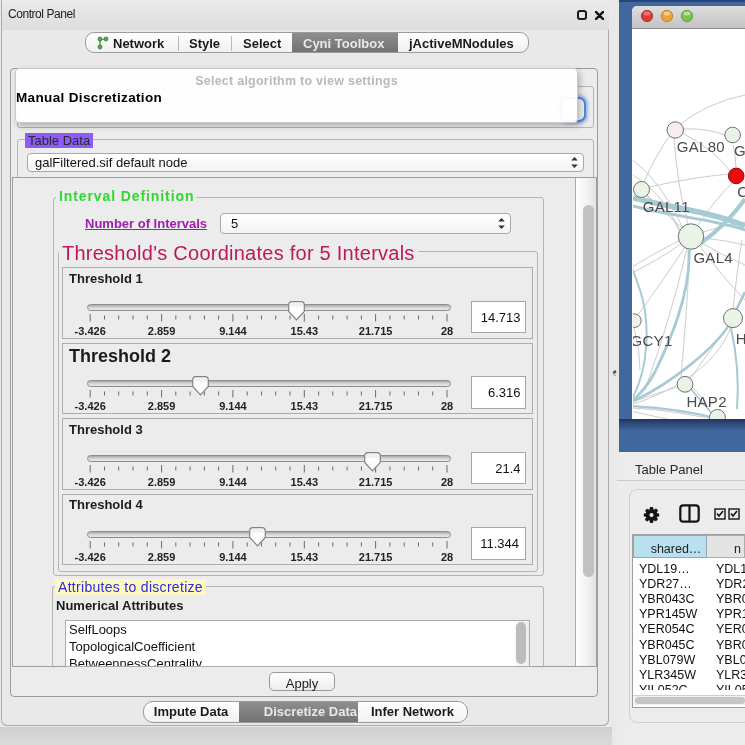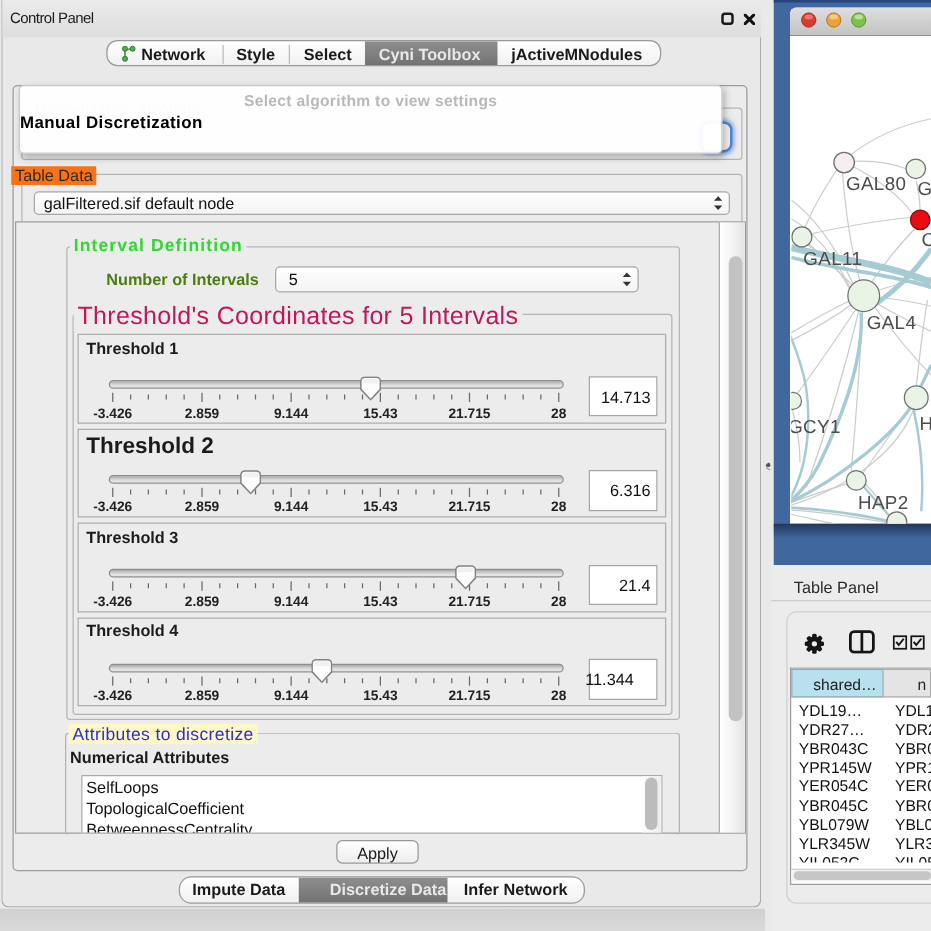--- a/index.html
+++ b/index.html
@@ -40,37 +40,37 @@
 <div class="abs" style="left:409px;top:36px;font-size:13px;font-weight:600;color:#1a1a1a;">jActiveMNodules</div>
 
 <div class="abs" style="left:10px;top:68px;width:588px;height:629px;border:1px solid #9c9c9c;border-radius:4px;background:#ececec;box-sizing:border-box;"></div>
 
 <div class="abs" style="left:17px;top:86px;width:575px;height:40px;border:1px solid #b5b5b5;border-radius:3px;"></div>
 <div class="abs" style="left:25px;top:80px;background:#ececec;padding:0 3px;font-size:13px;color:#ababab;">Discretization Algorithm</div>
 
 <div class="abs" style="left:560px;top:97px;width:26px;height:25px;border-radius:7px;background:#f0f0f0;border:2.5px solid #4e86d8;box-sizing:border-box;box-shadow:0 0 3px 1.5px rgba(80,130,220,0.5);"></div>
 
 <div class="abs" style="left:17px;top:139px;width:575px;height:42px;border:1px solid #b5b5b5;border-radius:3px;"></div>
-<div class="abs" style="left:9px;top:133px;background:#f97316;padding:0 3px;font-size:13px;color:#2a2a2a;">Table Data</div>
+<div class="abs" style="left:25px;top:133px;background:#8b5cf6;padding:0 3px;font-size:13px;color:#2a2a2a;">Table Data</div>
 <div class="abs" style="left:27px;top:153px;width:557px;height:19px;background:linear-gradient(#ffffff,#f4f4f4);border:1px solid #a9a9a9;border-radius:4px;box-sizing:border-box;"></div>
 <div class="abs" style="left:35px;top:155px;font-size:13px;color:#111;">galFiltered.sif default node</div>
 <svg class="abs" style="left:570px;top:156px;" width="9" height="13" viewBox="0 0 9 13">
   <path d="M1.2 4.6 L4.5 1 L7.8 4.6 Z" fill="#333"></path>
   <path d="M1.2 8.4 L4.5 12 L7.8 8.4 Z" fill="#333"></path>
 </svg>
 
 <div class="abs" style="left:12px;top:177px;width:585px;height:490px;border:1px solid #9f9f9f;background:#ececec;box-sizing:border-box;"></div>
 
 <div class="abs" style="left:575px;top:178px;width:21px;height:488px;background:linear-gradient(90deg,#ffffff,#f2f2f2 55%,#e3e3e3);border-left:1px solid #ababab;box-sizing:border-box;"></div>
 <div class="abs" style="left:583px;top:205px;width:11px;height:372px;background:#c2c2c2;border-radius:6px;"></div>
 
 <div class="abs" style="left:53px;top:197px;width:489px;height:377px;border:1px solid #b5b5b5;border-radius:3px;"></div>
 <div class="abs" style="left:56px;top:187.5px;background:#ececec;padding:0 3px;font-size:14px;letter-spacing:0.9px;color:#30d830;font-weight:bold;">Interval Definition</div>
 
-<div class="abs" style="left:85px;top:216px;font-size:13px;font-weight:bold;color:#4d7c0f;">Number of Intervals</div>
+<div class="abs" style="left:85px;top:216px;font-size:13px;font-weight:bold;color:#a21caf;text-decoration:underline;">Number of Intervals</div>
 <div class="abs" style="left:220px;top:213px;width:291px;height:21px;background:linear-gradient(#ffffff,#f4f4f4);border:1px solid #a9a9a9;border-radius:4px;box-sizing:border-box;"></div>
 <div class="abs" style="left:231px;top:216px;font-size:13px;color:#111;">5</div>
 <svg class="abs" style="left:497px;top:217px;" width="9" height="13" viewBox="0 0 9 13">
   <path d="M1.2 4.6 L4.5 1 L7.8 4.6 Z" fill="#333"></path>
   <path d="M1.2 8.4 L4.5 12 L7.8 8.4 Z" fill="#333"></path>
 </svg>
 
 <div class="abs" style="left:58px;top:251px;width:478px;height:319px;border:1px solid #b3b3b3;border-radius:3px;"></div>
 <div class="abs" style="left:59px;top:242px;background:#ececec;padding:0 3px;font-size:20px;letter-spacing:0.25px;color:#be185d;">Threshold's Coordinates for 5 Intervals</div>
 
@@ -238,21 +238,21 @@
 <div class="abs" style="left:131.6px;top:551.0px;width:60px;text-align:center;font-size:11px;font-weight:bold;color:#222;">2.859</div>
 <div class="abs" style="left:202.9px;top:551.0px;width:60px;text-align:center;font-size:11px;font-weight:bold;color:#222;">9.144</div>
 <div class="abs" style="left:274.3px;top:551.0px;width:60px;text-align:center;font-size:11px;font-weight:bold;color:#222;">15.43</div>
 <div class="abs" style="left:345.6px;top:551.0px;width:60px;text-align:center;font-size:11px;font-weight:bold;color:#222;">21.715</div>
 <div class="abs" style="left:417.0px;top:551.0px;width:60px;text-align:center;font-size:11px;font-weight:bold;color:#222;">28</div>
 <svg class="abs" style="left:249.4px;top:527.0px;" width="17" height="20" viewBox="0 0 17 20">
     <path d="M4 0.7 h9 a3.3 3.3 0 0 1 3.3 3.3 v6.5 l-7.8 8.3 l-7.8 -8.3 v-6.5 a3.3 3.3 0 0 1 3.3 -3.3 z" fill="#fdfdfd" stroke="#828282" stroke-width="1.2"></path>
     <path d="M4.6 1.9 h7.8 a2.6 2.6 0 0 1 2.6 2.6 v1.2 h-13 v-1.2 a2.6 2.6 0 0 1 2.6 -2.6 z" fill="#f1f1f1"></path>
   </svg>
 <div class="abs" style="left:470.5px;top:527.0px;width:55px;height:32.5px;background:#fff;border:1px solid #a5a5a5;box-sizing:border-box;"></div>
-<div class="abs" style="left:457px;top:536.0px;width:50px;text-align:right;font-size:13px;color:#111;">11.344</div>
+<div class="abs" style="left:469px;top:536.0px;width:50px;text-align:right;font-size:13px;color:#111;">11.344</div>
 
 <div class="abs" style="left:52px;top:585.5px;width:490px;height:81.5px;border:1px solid #b3b3b3;border-top:1px solid #b3b3b3;border-radius:3px;border-bottom:none;"></div>
 <div class="abs" style="left:55px;top:579px;background:#fef9c3;padding:0 3px;font-size:14px;letter-spacing:0.3px;color:#2b2be0;">Attributes to discretize</div>
 <div class="abs" style="left:56px;top:598px;font-size:13px;font-weight:bold;color:#1b1b1b;">Numerical Attributes</div>
 <div class="abs" style="left:65px;top:620px;width:465px;height:47px;background:#ffffff;border:1px solid #ababab;box-sizing:border-box;overflow:hidden;">
   <div style="padding:0 0 0 3px;font-size:13px;color:#111;line-height:17px;position:relative;top:-0.5px;">SelfLoops<br>TopologicalCoefficient<br>BetweennessCentrality</div>
 </div>
 <div class="abs" style="left:514px;top:621px;width:15px;height:45px;background:linear-gradient(90deg,#fcfcfc,#eee);"></div>
 <div class="abs" style="left:516px;top:622px;width:10px;height:42px;background:#bcbcbc;border-radius:5px;"></div>
 

